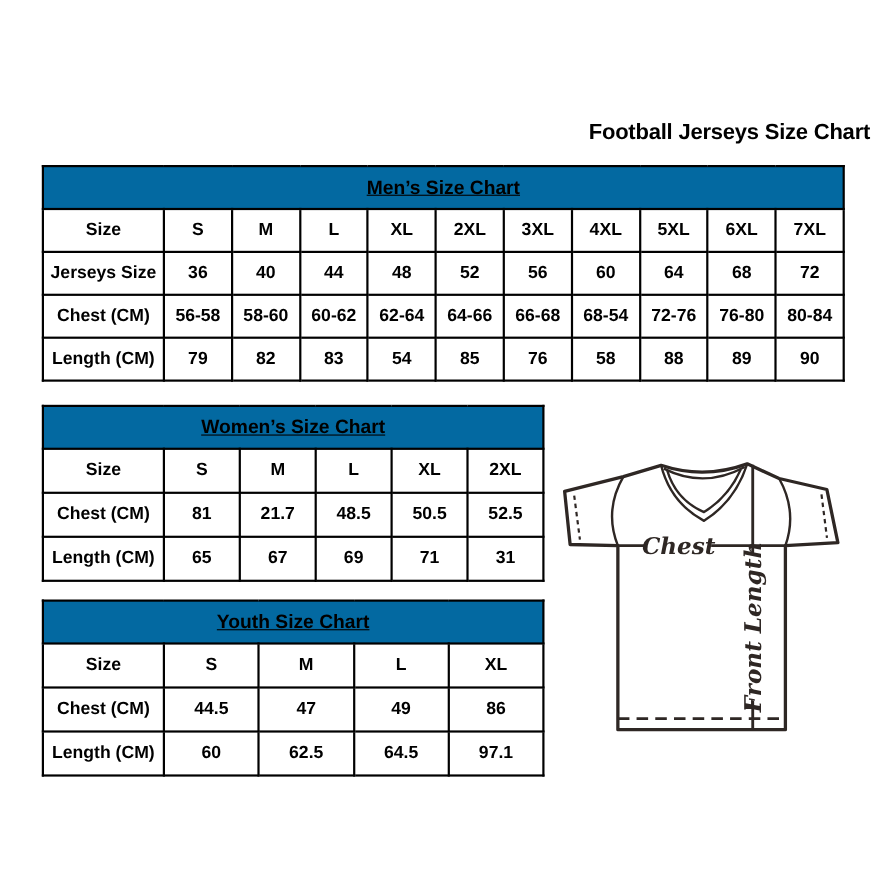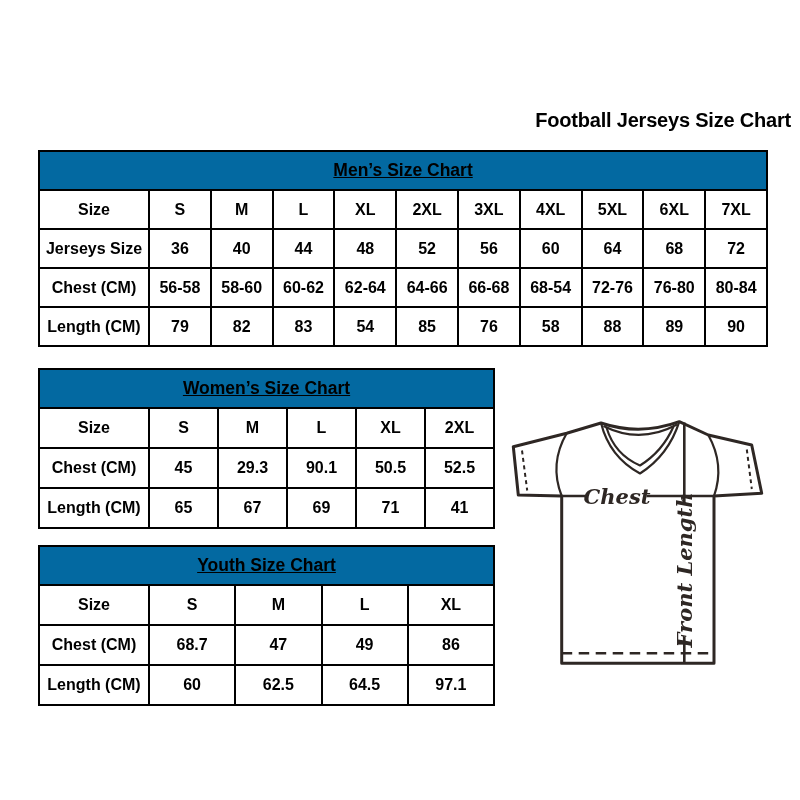--- a/index.html
+++ b/index.html
@@ -167,33 +167,33 @@
         <tr>
           <td>Size</td>
           <td>S</td>
           <td>M</td>
           <td>L</td>
           <td>XL</td>
           <td>2XL</td>
         </tr>
         <tr>
           <td>Chest (CM)</td>
-          <td>45</td>
-          <td>29.3</td>
-          <td>90.1</td>
+          <td>81</td>
+          <td>21.7</td>
+          <td>48.5</td>
           <td>50.5</td>
           <td>52.5</td>
         </tr>
         <tr>
           <td>Length (CM)</td>
           <td>65</td>
           <td>67</td>
           <td>69</td>
           <td>71</td>
-          <td>41</td>
+          <td>31</td>
         </tr>
       </tbody>
   </table>
 
   <table class="size-table" id="youth-table">
     <colgroup>
       <col class="c-label">
         <col span="4" class="c-you">
     </colgroup>
     <thead>
@@ -204,21 +204,21 @@
     <tbody>
         <tr>
           <td>Size</td>
           <td>S</td>
           <td>M</td>
           <td>L</td>
           <td>XL</td>
         </tr>
         <tr>
           <td>Chest (CM)</td>
-          <td>68.7</td>
+          <td>44.5</td>
           <td>47</td>
           <td>49</td>
           <td>86</td>
         </tr>
         <tr>
           <td>Length (CM)</td>
           <td>60</td>
           <td>62.5</td>
           <td>64.5</td>
           <td>97.1</td>

